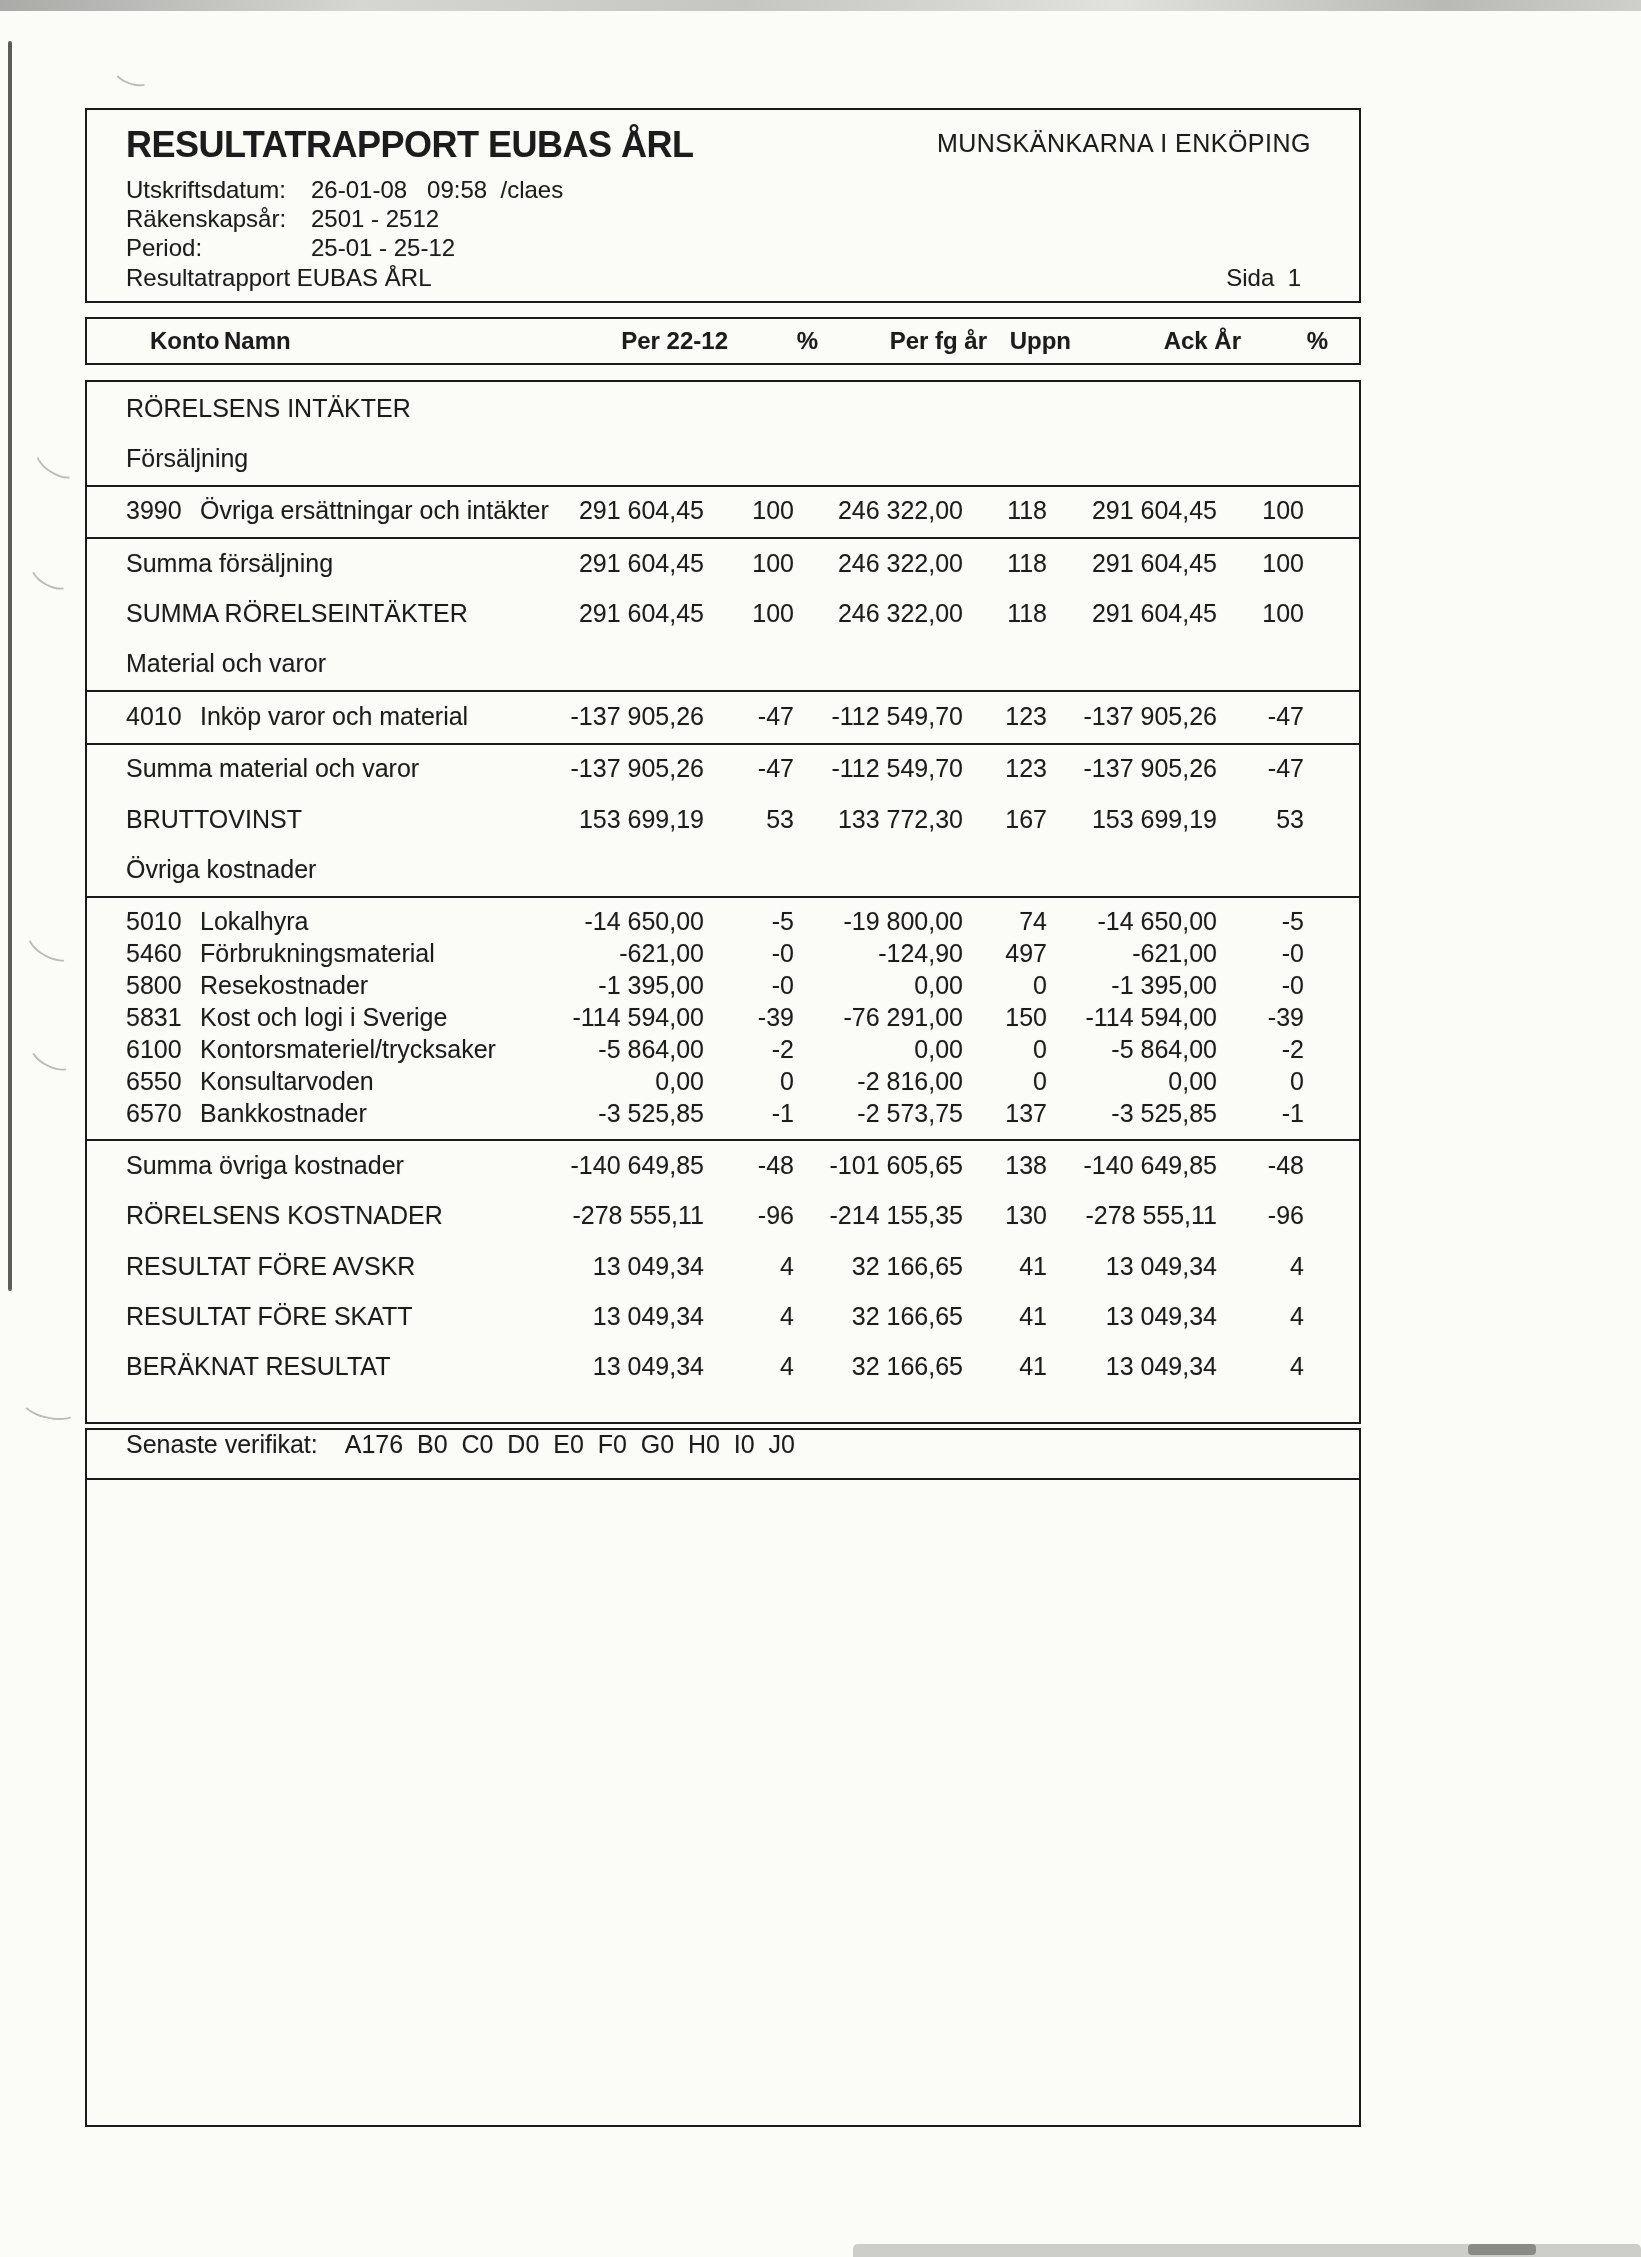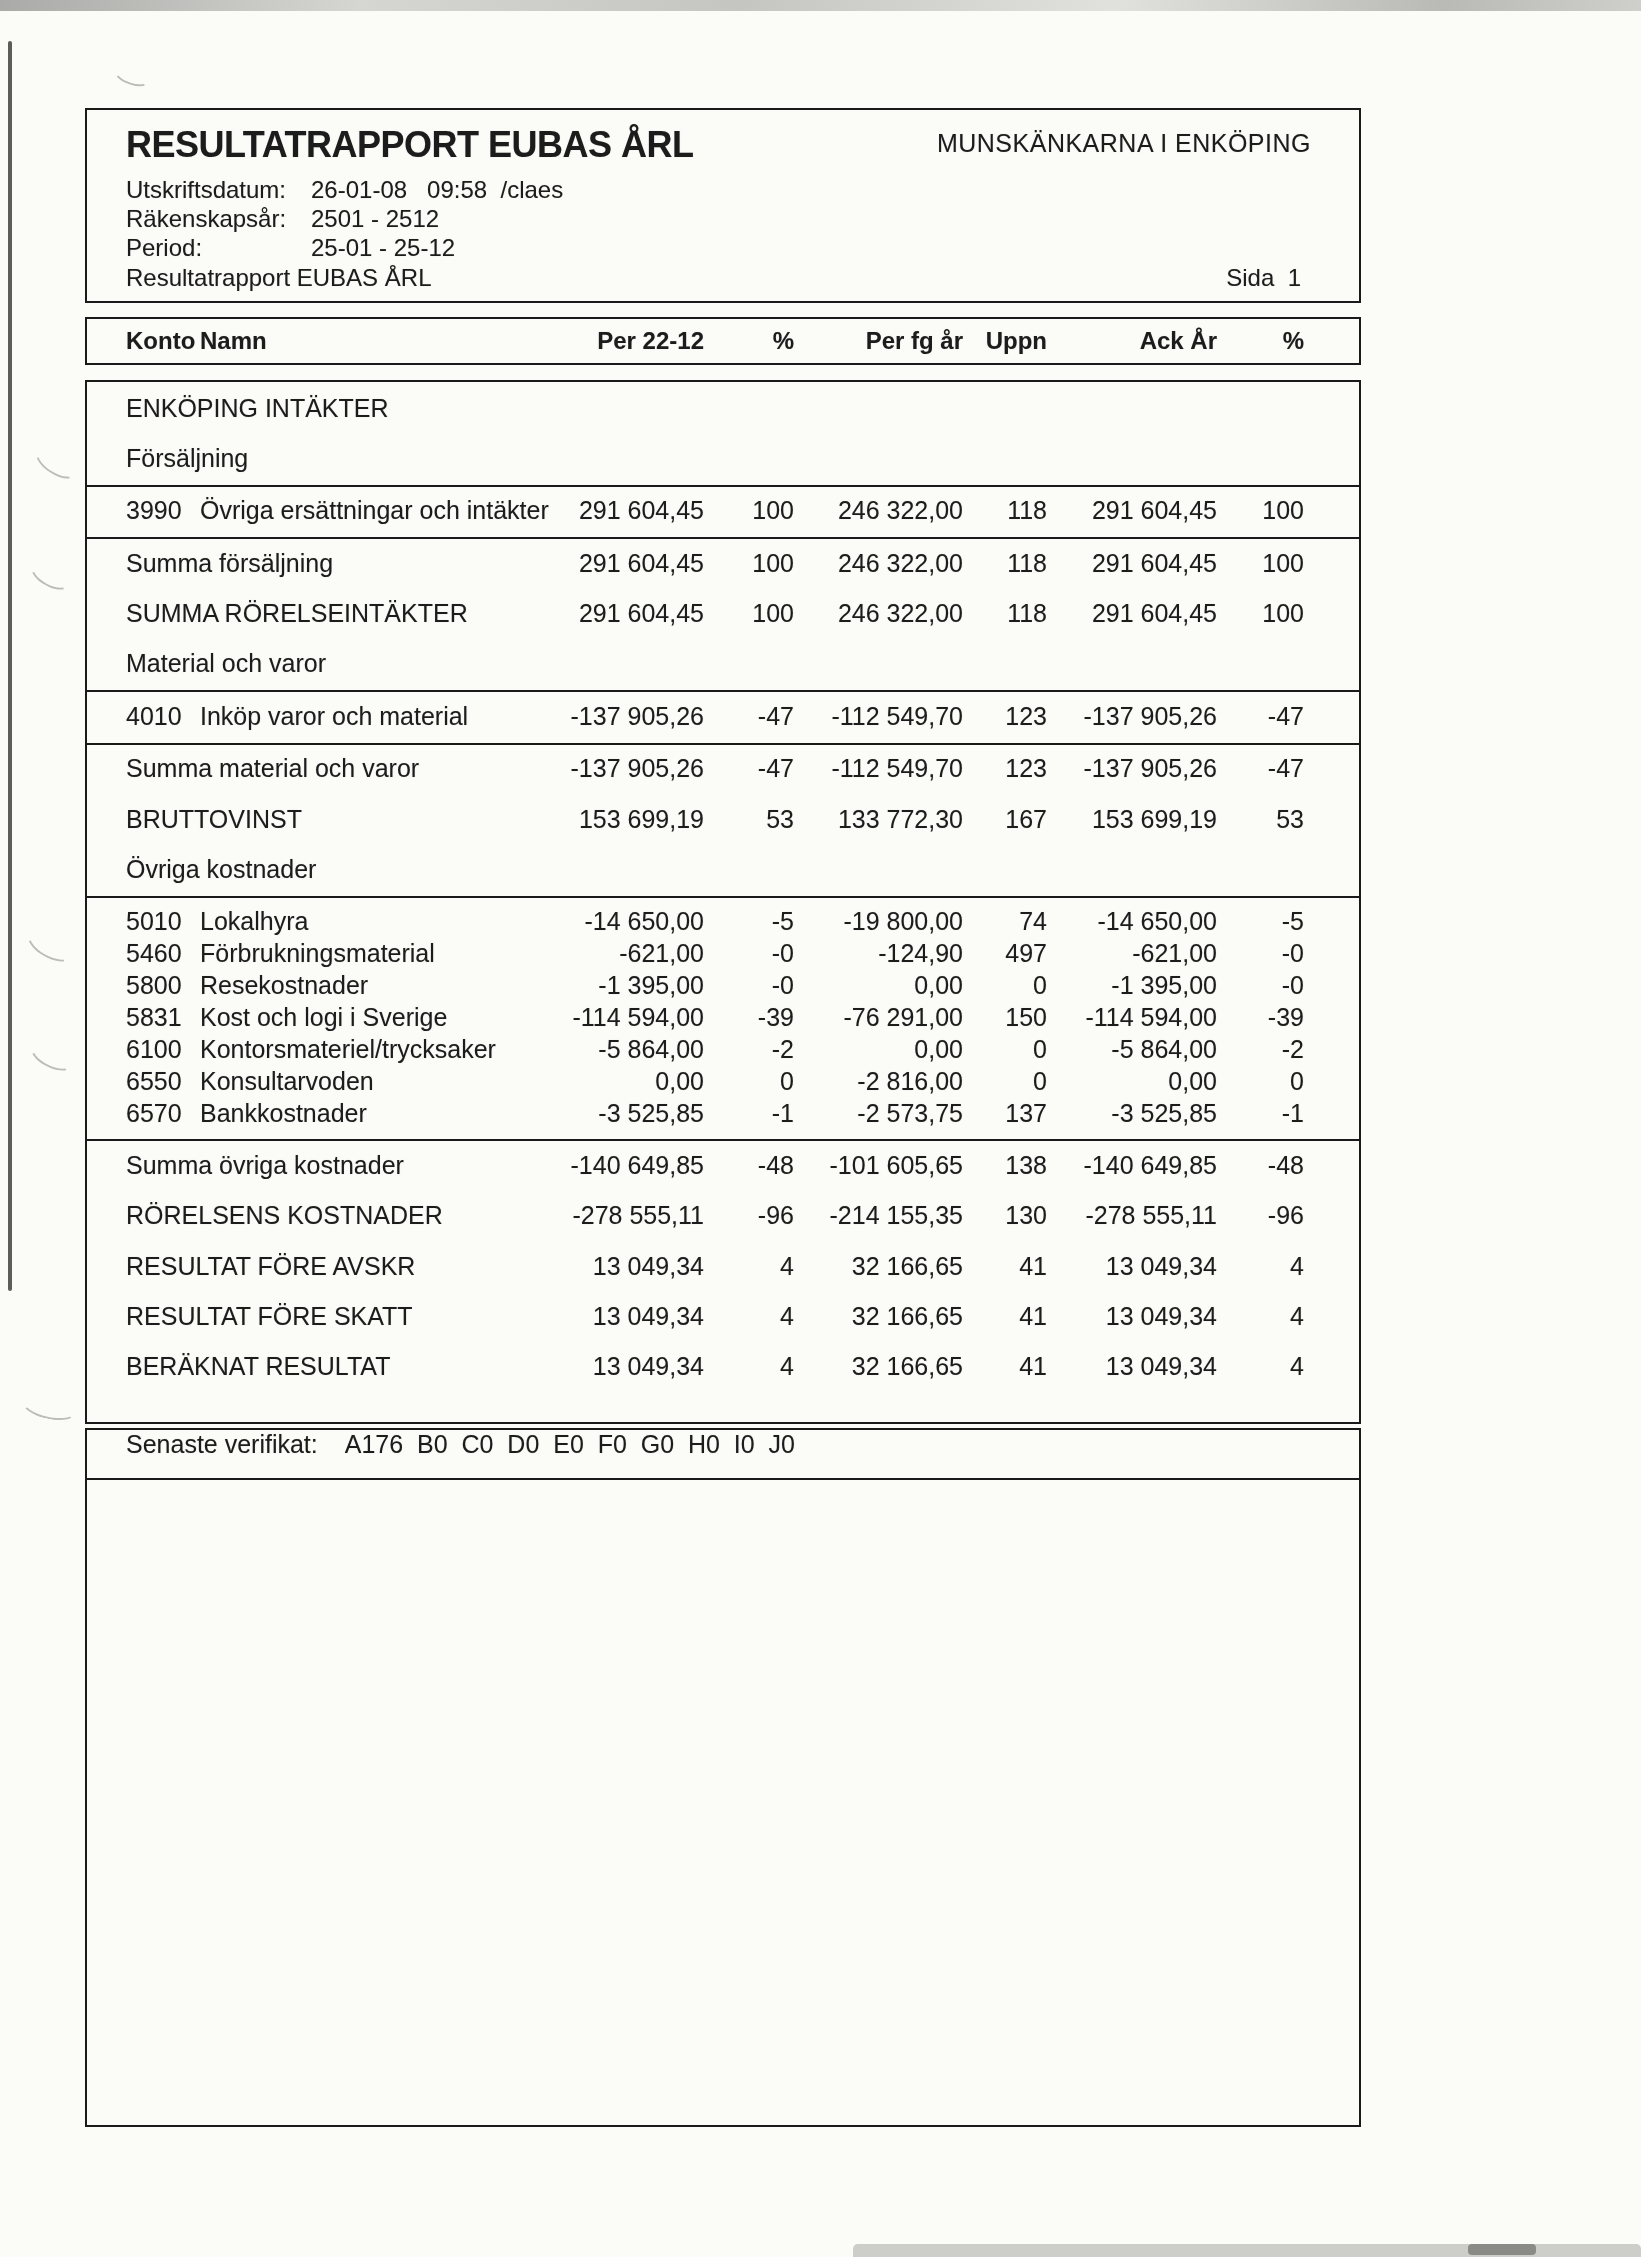--- a/index.html
+++ b/index.html
@@ -42,21 +42,21 @@
     padding:0 60px 0 39px;
     font-size:25px;
   }
   .row .cell{white-space:nowrap;overflow:visible;}
   .num{text-align:right;white-space:pre;}
   .row.compact{height:32px;}
   .row.mtop{margin-top:17.4px;}
   .row.span-name .c-namn{grid-column:1 / 3;}
 
   
-  .colhead-box{margin-top:14.5px;}
+  .colhead-box{margin-top:14.5px;padding-left:24px;}
   .colhead-box .row{height:44px;font-weight:700;font-size:24px;}
 
   
   .table-box{margin-top:14.5px;padding:9.7px 0 39px;}
   .rule{border-top:2.9px solid #1a1a1a;margin:9.7px 0 7.7px;}
 
   
   .footer-box{margin-top:3.9px;padding:0;}
   .verifikat-row{
     display:flex;gap:27px;align-items:flex-start;
@@ -148,21 +148,21 @@
       <div class="cell num c-uppn">Uppn</div>
       <div class="cell num c-ack">Ack År</div>
       <div class="cell num c-pct2">%</div>
     </div>
   </div>
 
   <div class="box table-box">
     <div>
         <div class="row span-name">
 
-    <div class="cell c-namn">ENKÖPING INTÄKTER</div>
+    <div class="cell c-namn">RÖRELSENS INTÄKTER</div>
     <div class="cell num c-per"></div>
     <div class="cell num c-pct1"></div>
     <div class="cell num c-perfg"></div>
     <div class="cell num c-uppn"></div>
     <div class="cell num c-ack"></div>
     <div class="cell num c-pct2"></div>
   </div>
         <div class="row span-name mtop">
 
     <div class="cell c-namn">Försäljning</div>

